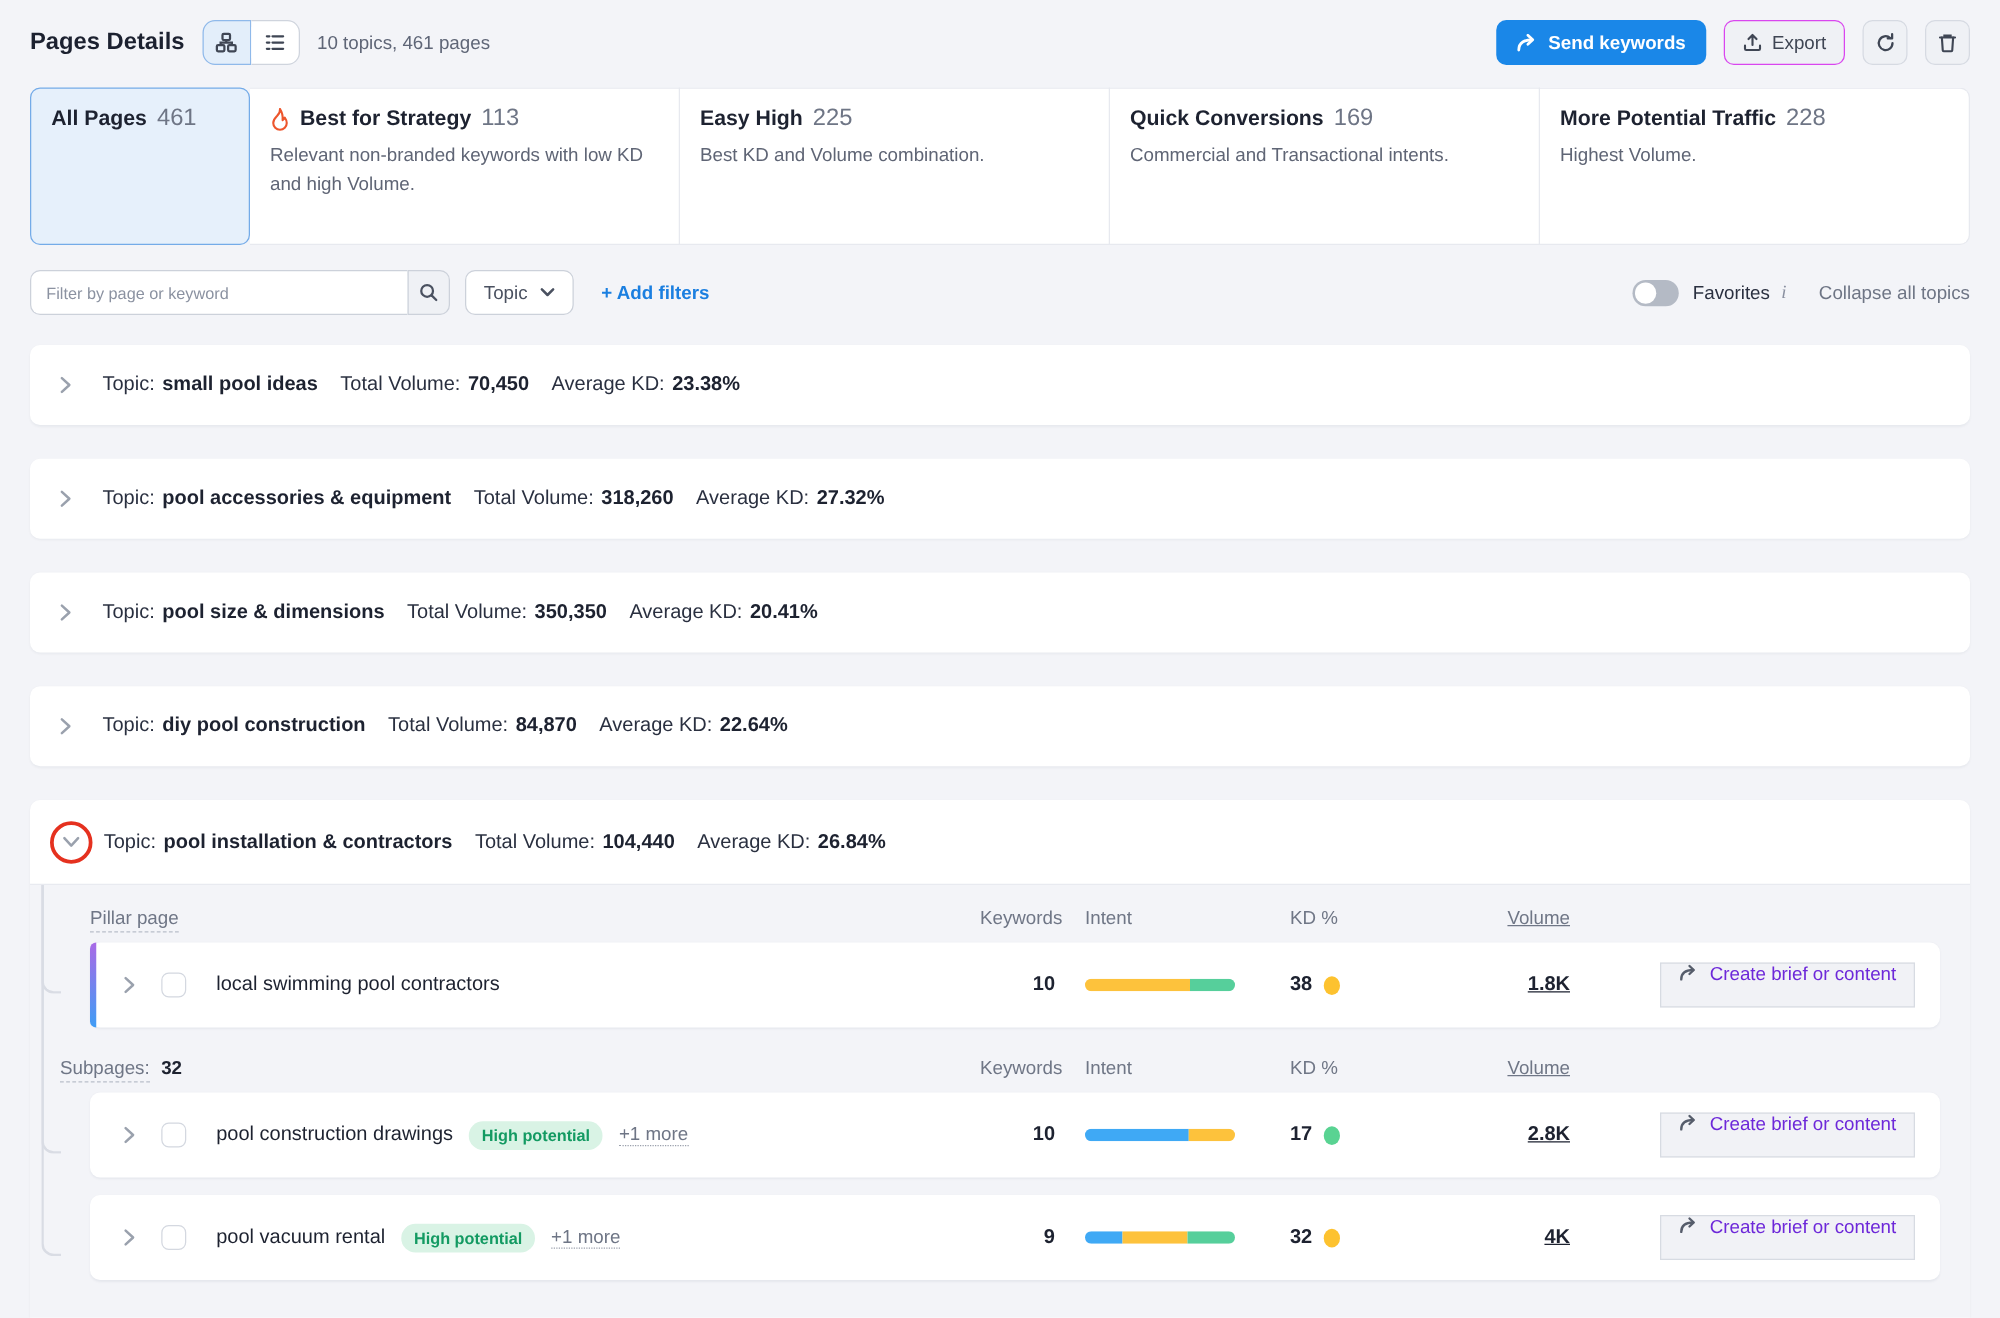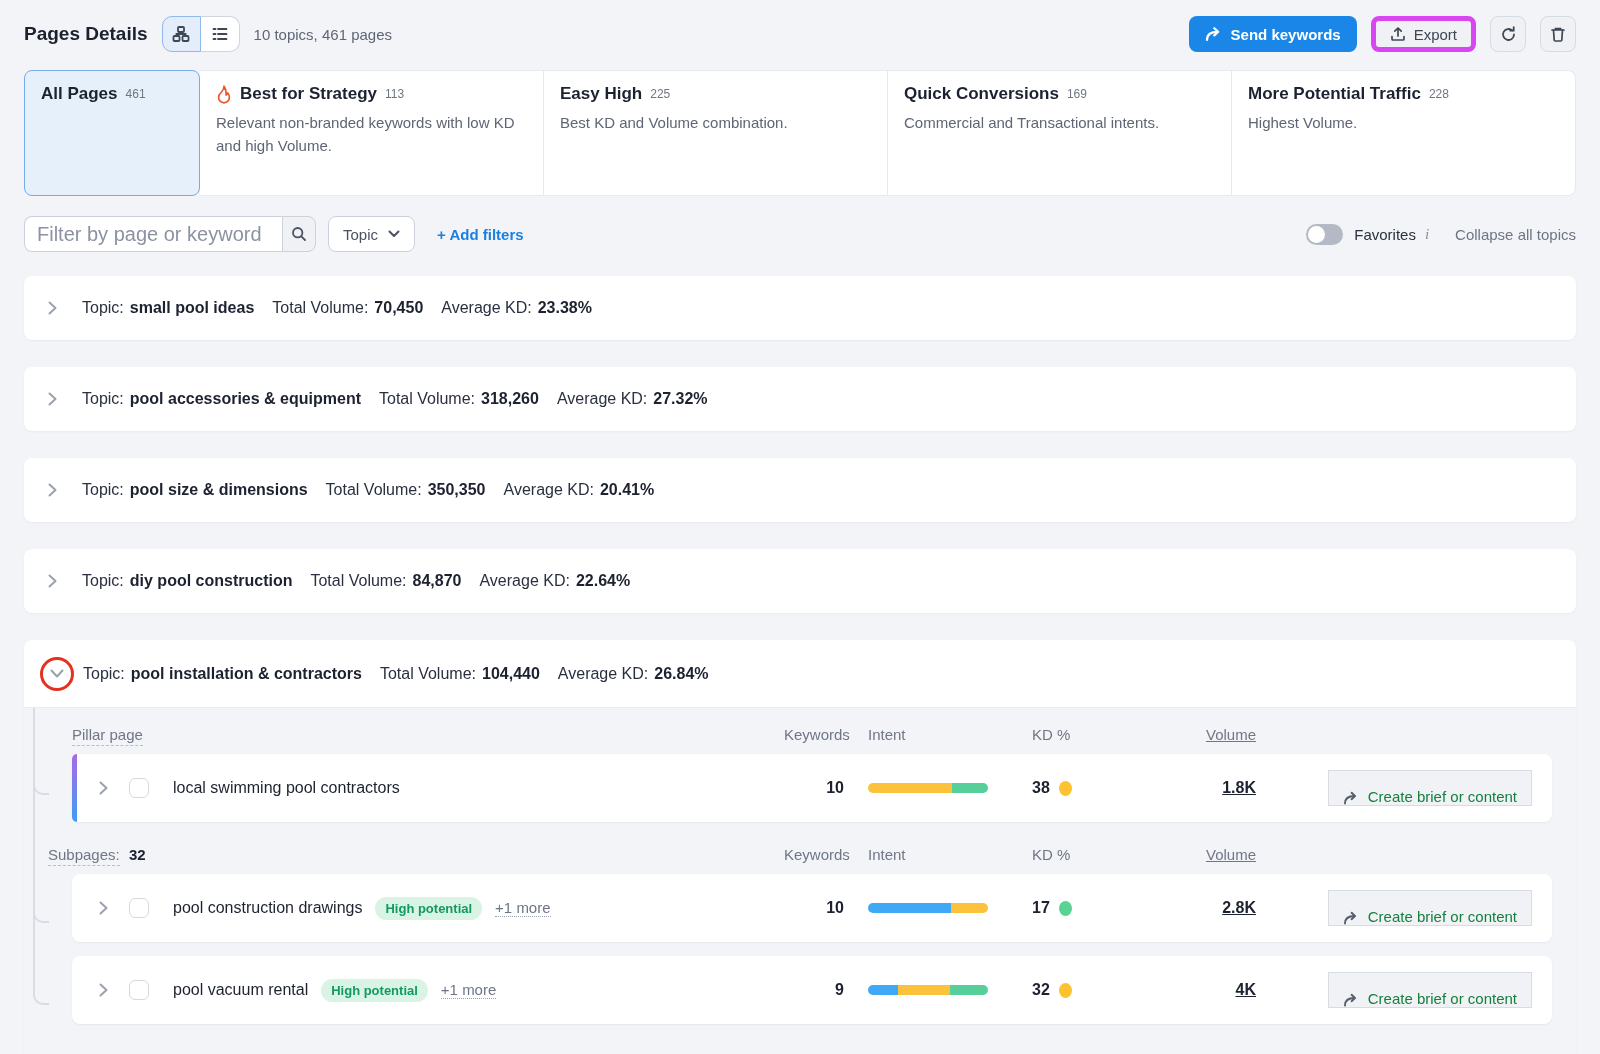--- a/index.html
+++ b/index.html
@@ -19,41 +19,41 @@
     background:#fff; border:1px solid #cfd4dd; cursor:pointer; }
   .seg-btn.sel { background:#e3eefa; border-color:#8fb9ea; }
   .seg-btn:first-child { border-radius:10px 0 0 10px; }
   .seg-btn:last-child { border-radius:0 10px 10px 0; border-left:none; }
   .hdr-count { margin-left:14px; font-size:15px; color:#5f6677; }
   .hdr-right { margin-left:auto; display:flex; align-items:center; gap:14px; }
   .btn-primary { height:36px; display:flex; align-items:center; gap:9px; padding:0 16px;
     background:#1a87e8; color:#fff; font-size:15px; font-weight:700; border:none; border-radius:8px; cursor:pointer; }
   .btn-gray { height:36px; display:flex; align-items:center; gap:8px; padding:0 14px;
     background:#eff1f5; color:#3f4654; font-size:15px; font-weight:500;
-    border:5px solid #d946ef; border-radius:8px; cursor:pointer; }
+    border:1px solid #d946ef; border-radius:8px; cursor:pointer; }
   .btn-icon { width:36px; height:36px; display:flex; align-items:center; justify-content:center;
     background:#eff1f5; border:1px solid #d6dae2; border-radius:8px; cursor:pointer; }
 
   
   .tabs { display:flex; margin-bottom:20px; }
   .tab { background:#fff; border:1px solid #e7e9ef; border-left-width:0; padding:13px 16px 0; height:126px; flex:1; cursor:pointer; }
   .tab.first { flex:0 0 176px; }
   .tab.sel { background:#e6f0fb; border:1px solid #74abe8; border-radius:8px; }
   .tab.r2 { border-radius:0 0 0 0; }
   .tab:last-child { border-radius:0 8px 8px 0; }
   .tab-head { display:flex; align-items:center; gap:8px; }
   .tab-label { font-size:17px; font-weight:700; color:#1d2230; }
-  .tab-count { font-size:12px; color:#6e7585; }
+  .tab-count { font-size:19px; color:#6e7585; }
   .tab-desc { font-size:15px; color:#5f6575; line-height:1.55; margin-top:7px; }
 
   
   .frow { display:flex; align-items:center; margin-bottom:24px; height:36px; }
   .search { display:flex; height:36px; }
-  .search input { width:258px; border:1px solid #ccd1da; border-right:none; border-radius:8px 0 0 8px;
-    padding:0 12px; font-size:20px; color:#000000; background:#fff; outline:none; font-family:"Liberation Sans",sans-serif; }
+  .search input { width:302px; border:1px solid #ccd1da; border-right:none; border-radius:8px 0 0 8px;
+    padding:0 12px; font-size:13px; color:#000000; background:#fff; outline:none; font-family:"Liberation Sans",sans-serif; }
   .search input::placeholder { color:#8b92a1; }
   .search-btn { width:34px; border:1px solid #ccd1da; border-radius:0 8px 8px 0; background:#eff1f5;
     display:flex; align-items:center; justify-content:center; cursor:pointer; }
   .dd { margin-left:12px; height:36px; display:flex; align-items:center; gap:10px; padding:0 14px;
     background:#fff; border:1px solid #ccd1da; border-radius:8px; font-size:15px; color:#4a5160; cursor:pointer; }
   .addf { margin-left:22px; font-size:15px; font-weight:600; color:#1b7fe0; cursor:pointer; }
   .frow-right { margin-left:auto; display:flex; align-items:center; }
   .toggle { width:37px; height:21px; border-radius:11px; background:#b4bac5; position:relative; cursor:pointer; }
   .toggle .knob { position:absolute; left:2px; top:2px; width:17px; height:17px; border-radius:50%; background:#fff; }
   .fav-label { margin-left:11px; font-size:15px; color:#2a3040; }
@@ -98,22 +98,22 @@
   .rname .chev { margin-right:21px; }
   .checkbox { width:20px; height:20px; border:1.5px solid #d4d8e0; border-radius:6px; background:#fff; margin-right:24px; flex:0 0 auto; cursor:pointer; }
   .rtitle { font-size:16px; color:#1d2230; }
   .badge { margin-left:13px; background:#d9f3e5; color:#139a62; font-size:13px; font-weight:700;
     padding:4px 10px; border-radius:999px; white-space:nowrap; }
   .more { margin-left:13px; font-size:15px; color:#6e7585; border-bottom:1px dotted #9aa0ac; cursor:pointer; white-space:nowrap; }
   .num { font-size:16px; font-weight:700; color:#1d2230; }
   .intent-bar { display:flex; width:120px; height:10px; border-radius:5px; overflow:hidden; }
   .kd-wrap { display:flex; align-items:center; gap:9px; }
   .kd-dot { width:13px; height:15px; border-radius:50%; }
-  .btn-brief { height:36px; display:flex; align-items:flex-end; gap:9px; padding:0 14px;
-    background:#f1f2f6; color:#15803d; font-size:15px; font-weight:500;
+  .btn-brief { height:36px; display:flex; align-items:flex-start; gap:9px; padding:0 14px;
+    background:#f1f2f6; color:#6d28d9; font-size:15px; font-weight:500;
     border:1px solid #d7dbe2; border-radius:0; cursor:pointer; white-space:nowrap; } .mb6 { margin-bottom:6px; } .mb14 { margin-bottom:14px; }
   svg { display:block; }
 </style>
 </head>
 <body>
 
 <div class="page">
 
   <div class="hdr">
     <div class="hdr-title">Pages Details</div>

